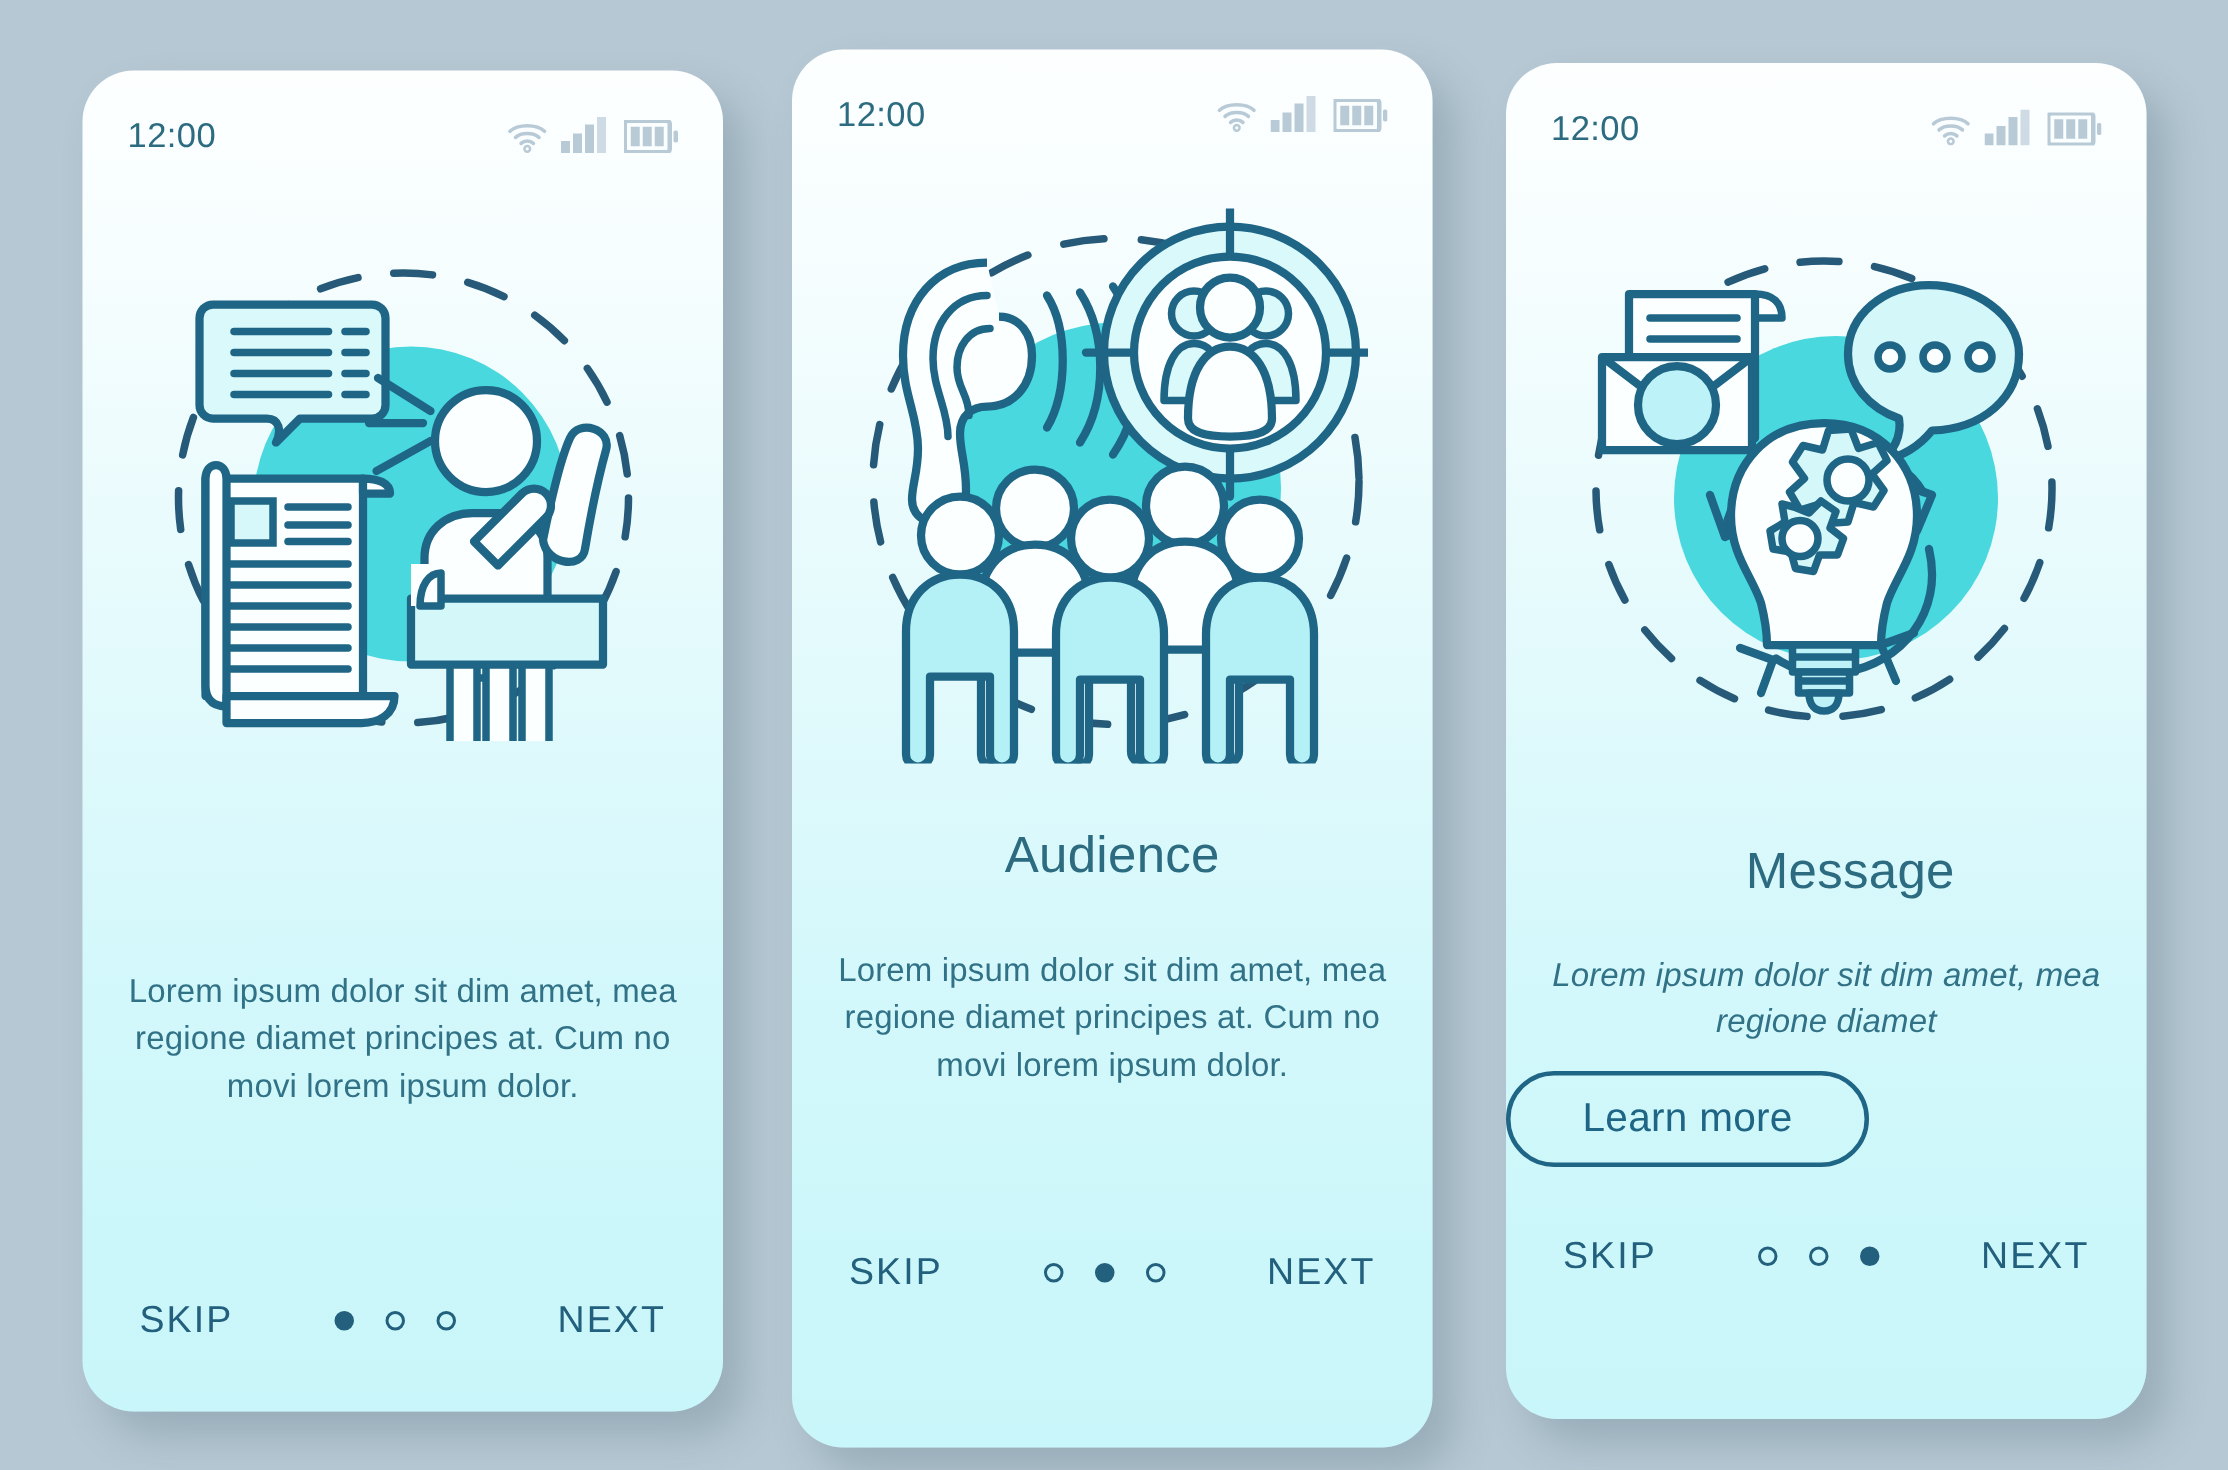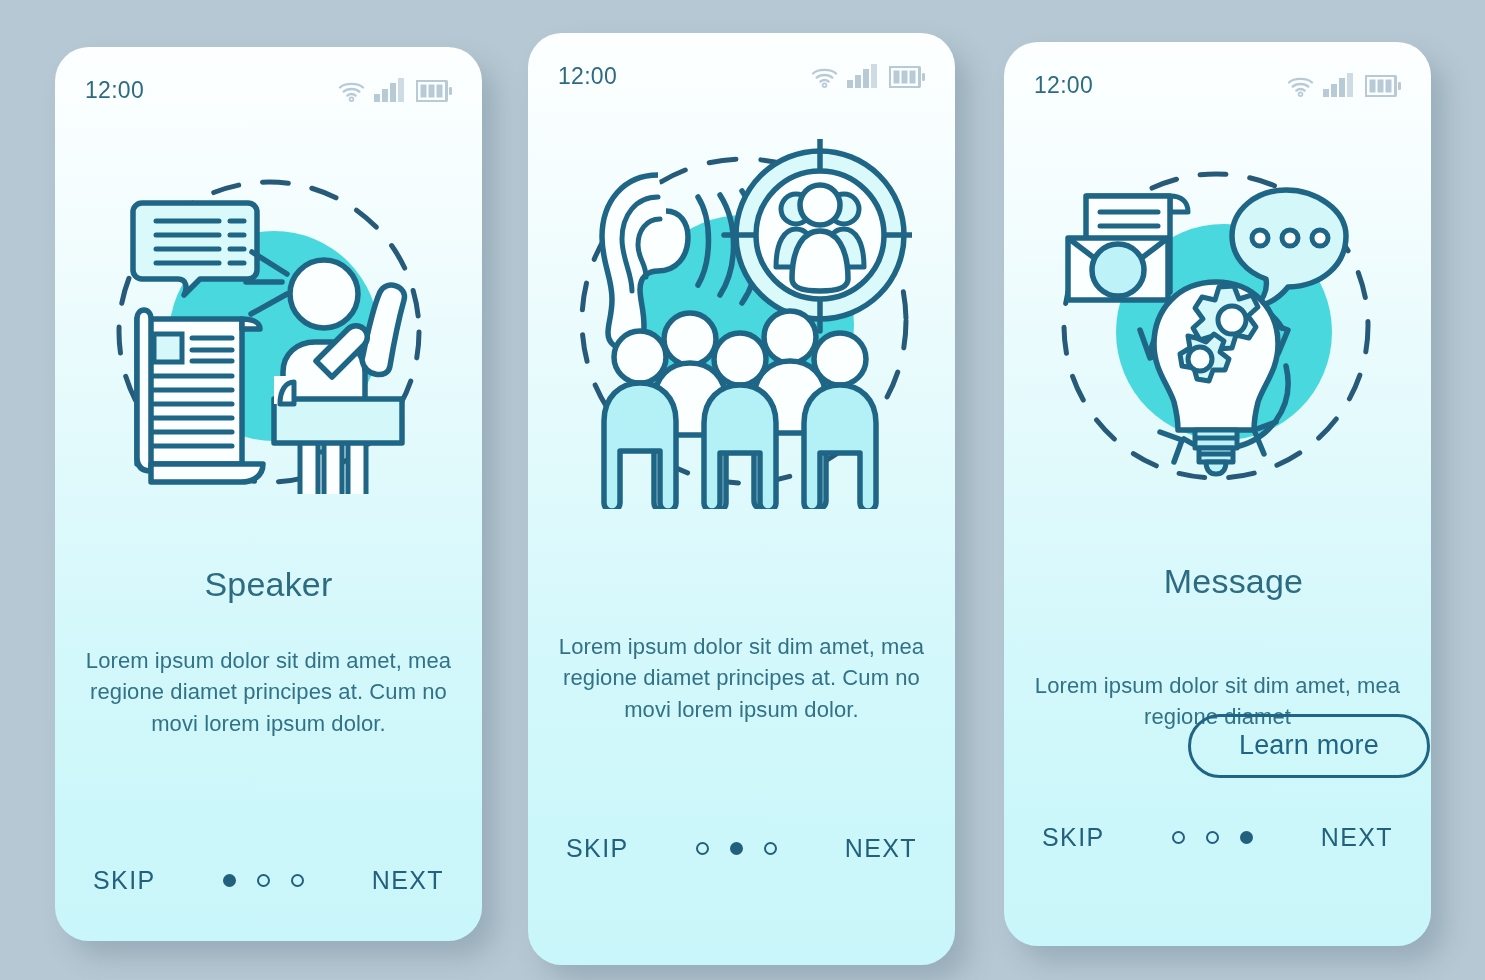--- a/index.html
+++ b/index.html
@@ -90,21 +90,21 @@
     color: #327287;
     line-height: 1.43;
     letter-spacing: 0.1px;
   }
 
   
   .learn-wrap {
     position: absolute;
     left: 0; right: 1px;
     display: flex;
-    justify-content: flex-end;
+    justify-content: flex-start;
   }
   .learn-btn {
     font-family: "Liberation Sans", sans-serif;
     font-size: 27px;
     color: #1f6585;
     background: transparent;
     border: 3px solid #1f6585;
     border-radius: 40px;
     padding: 14px 48px;
     letter-spacing: 0.2px;
@@ -234,23 +234,20 @@
             <path d="M220 268 h18 v98 h-18 z"></path>
             <path d="M244 268 h18 v98 h-18 z"></path>
           </g>
           <rect x="170" y="235" width="128" height="44" fill="#d4f7fa" stroke="#1f6585" stroke-width="5.5" stroke-linejoin="round"></rect>
           <path d="M170 212 h20 v28 h-20 z" fill="#fbffff"></path>
           <path d="M176 240 c0 -14 6 -22 14 -22 v22 z" fill="#fbffff" stroke="#1f6585" stroke-width="5" stroke-linejoin="round"></path>
         </g>
       </svg>
     </div>
 
-    <div class="txt" style="top: 520px;">
-      <div class="title">Speaker</div>
-    </div>
     <div class="txt" style="top: 598px;">
       <div class="body">Lorem ipsum dolor sit dim amet, mea regione diamet principes at. Cum no movi lorem ipsum dolor.</div>
     </div>
 
     <div class="footer" style="top: 813px;">
       <button class="nav-label">SKIP</button>
       <span class="dots">
         <span class="dot on"></span>
         <span class="dot off"></span>
         <span class="dot off"></span>
@@ -341,20 +338,23 @@
             <path d="M132 284 c0 -24 16 -38 36 -38 c20 0 36 14 36 38 v80 a8 8 0 0 1 -16 0 v-50 h-40 v50 a8 8 0 0 1 -16 0 z" fill="#b4f1f6" stroke="#1f6585" stroke-width="5.5" stroke-linejoin="round"></path>
           </g>
           <g>
             <circle cx="268" cy="220" r="26" fill="#fbffff" stroke="#1f6585" stroke-width="5.5"></circle>
             <path d="M232 284 c0 -24 16 -38 36 -38 c20 0 36 14 36 38 v80 a8 8 0 0 1 -16 0 v-50 h-40 v50 a8 8 0 0 1 -16 0 z" fill="#b4f1f6" stroke="#1f6585" stroke-width="5.5" stroke-linejoin="round"></path>
           </g>
         </g>
       </svg>
     </div>
 
+    <div class="txt" style="top: 520px;">
+      <div class="title">Audience</div>
+    </div>
     <div class="txt" style="top: 598px;">
       <div class="body">Lorem ipsum dolor sit dim amet, mea regione diamet principes at. Cum no movi lorem ipsum dolor.</div>
     </div>
 
     <div class="footer" style="top: 795px;">
       <button class="nav-label">SKIP</button>
       <span class="dots">
         <span class="dot off"></span>
         <span class="dot on"></span>
         <span class="dot off"></span>
@@ -439,21 +439,21 @@
           <circle cx="184" cy="166" r="14" fill="#fbffff" stroke="#1f6585" stroke-width="5"></circle>
           <path d="M148 184 l10 4 l8 -8 l10 7 l-4 11 l9 7 l-4 11 l-12 0 l-4 11 l-12 -2 l-3 -11 l-12 -2 l-2 -12 l10 -6 l-2 -12 z" fill="#d4f7fa" stroke="#1f6585" stroke-width="5" stroke-linejoin="round"></path>
           <circle cx="152" cy="205" r="12" fill="#fbffff" stroke="#1f6585" stroke-width="5"></circle>
         </g>
       </svg>
     </div>
 
     <div class="txt" style="top: 522px; margin-left: 32px;">
       <div class="title">Message</div>
     </div>
-    <div class="txt" style="top: 628px;">
+    <div class="txt" style="top: 592px; font-style: italic;">
       <div class="body">Lorem ipsum dolor sit dim amet, mea regione diamet</div>
     </div>
 
     <div class="learn-wrap" style="top: 672px;">
       <button class="learn-btn">Learn more</button>
     </div>
 
     <div class="footer" style="top: 775px;">
       <button class="nav-label">SKIP</button>
       <span class="dots">

